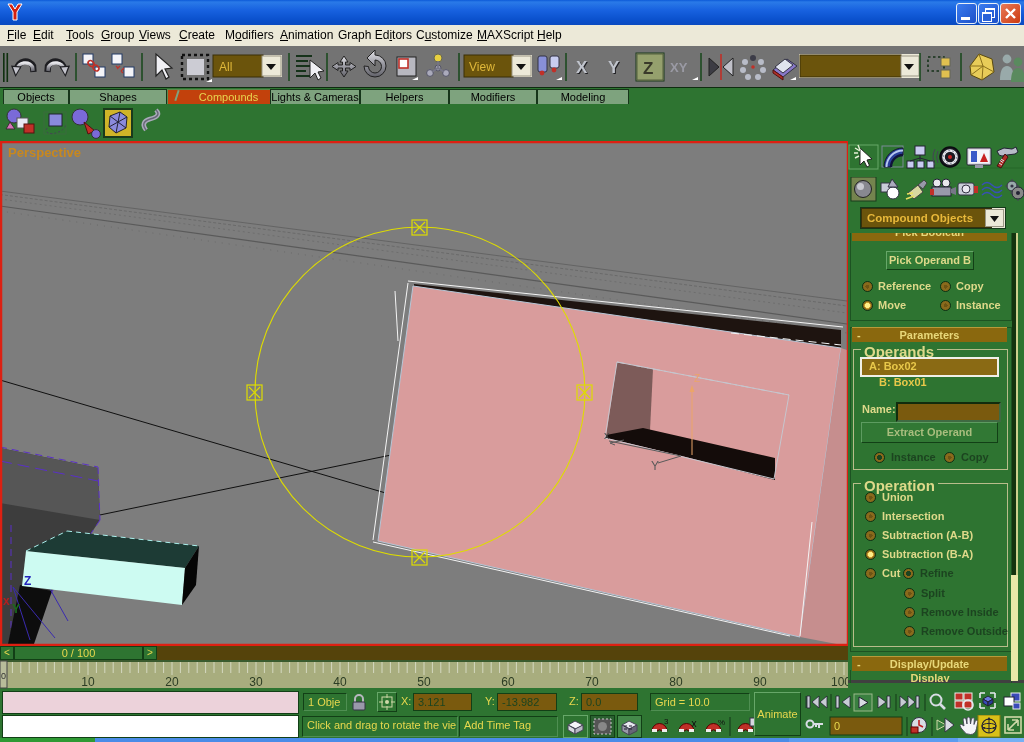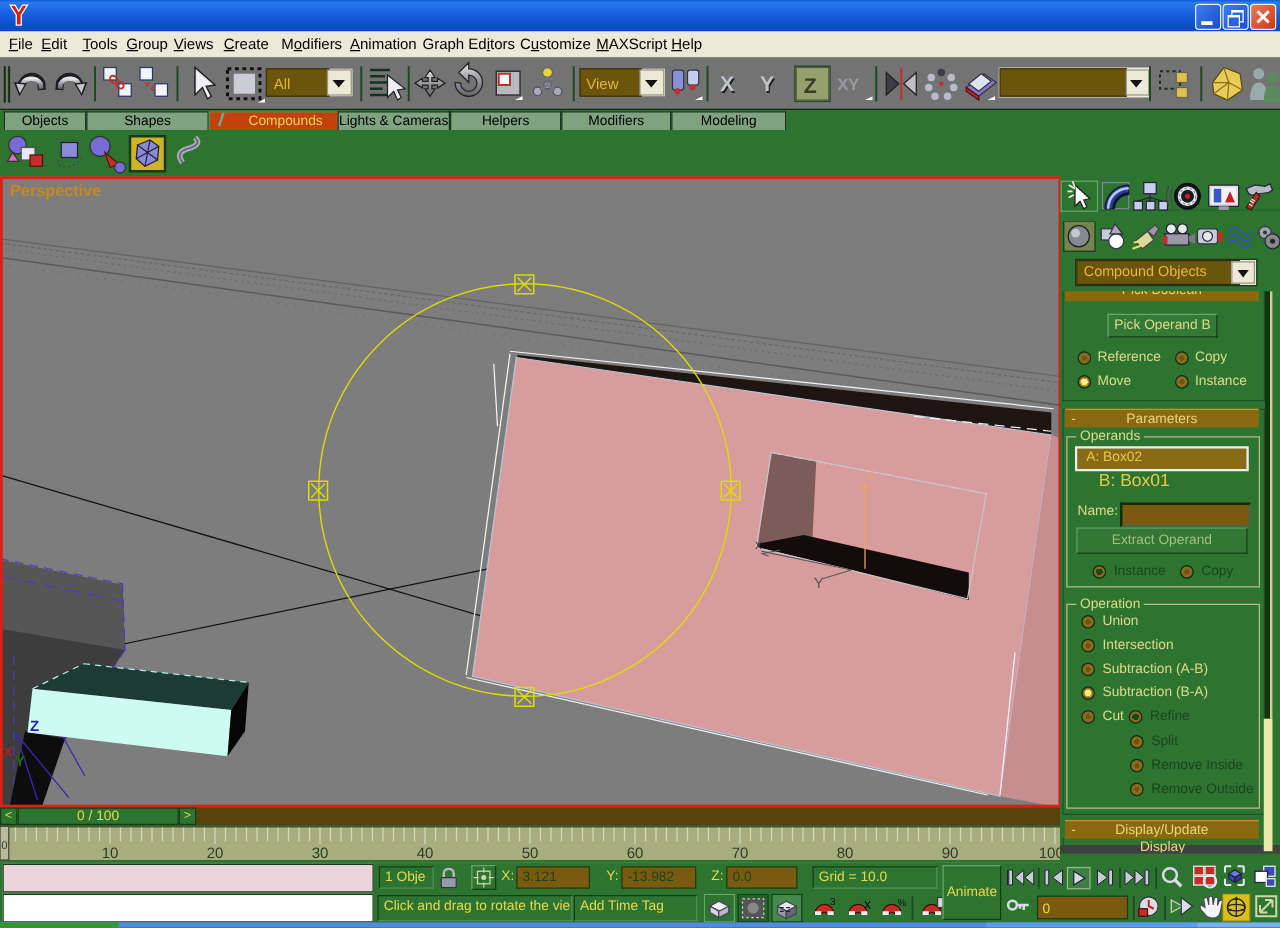--- a/index.html
+++ b/index.html
@@ -23,32 +23,32 @@
     border-bottom:1px solid #0e2c10;box-sizing:border-box;}
   #tabs{left:0;top:88px;width:1024px;height:16px;background:#2e7431;}
   .tab{position:absolute;top:1px;height:14px;background:#7ea37e;color:#000;
     font-size:11px;text-align:center;border:1px solid #16351a;border-bottom:none;line-height:14px;}
   .tabsel{background:#c2410c;color:#e8d44e;}
   #toolbar2{left:0;top:104px;width:1024px;height:37px;background:#2e7431;}
   
   #viewport{left:0;top:141px;width:849px;height:505px;}
   
   #rpanel{left:848px;top:141px;width:176px;height:542px;background:#2e7431;font-size:11px;color:#ded98a;
-    border-bottom:7px solid #404040;box-sizing:border-box;}
+    border-bottom:3px solid #404040;box-sizing:border-box;font-weight:bold;}
   .rad{width:9px;height:9px;border-radius:50%;border:1px solid #0f2f12;
     background:radial-gradient(circle,#6e5414 0 2px,#8a6a1c 2px);}
   .radon{background:radial-gradient(circle,#ffee88 0 2.6px,#c89a2a 2.6px 3.4px,#8a6a1c 3.4px);}
   .raddis{background:radial-gradient(circle,#1c4420 0 2.6px,#8a6a1c 2.6px);}
   .plab{color:#ded98a;font-size:11px;white-space:nowrap;}
   .dlab{color:#1c4420;font-size:11px;white-space:nowrap;}
   .rolhead{background:#8a680e;color:#e8d87a;font-size:11px;text-align:center;line-height:14px;
     border-top:1px solid #b89a3a;}
   .rolmin{position:absolute;left:5px;top:0;}
   .grp{border:1px solid #b9bd8b;}
-  .glab{color:#ded98a;font-size:11px;background:#2e7431;padding:0 3px;text-align:center;}
+  .glab{color:#ded98a;font-size:15px;background:#2e7431;padding:0 3px;text-align:center;}
   
   #sliderrow{left:0;top:646px;width:848px;height:14px;background:#55430b;}
   #ruler{left:0;top:660px;width:848px;height:30px;background:#a8ad7e;}
   #statusbar{left:0;top:690px;width:1024px;height:48px;background:#2e7431;padding-left:40px;}
   #rpanelgap{left:848px;top:683px;width:176px;height:7px;background:#2e7431;}
   #taskbar{left:0;top:738px;width:1024px;height:4px;background:#4a8ce8;}
   .sfield{background:#2e7431;border:1px solid #123f16;border-right-color:#4f8f52;border-bottom-color:#4f8f52;
     box-sizing:border-box;color:#e8d84e;font-size:11px;line-height:16px;padding-left:4px;overflow:hidden;white-space:nowrap;}
   .ofield{background:#7a5a0e;border:1px solid #123f16;box-sizing:border-box;color:#1c4420;
     font-size:11px;line-height:16px;padding-left:4px;overflow:hidden;white-space:nowrap;}
@@ -431,21 +431,21 @@
     <span class="plab abs" style="left:30px;top:158px">Move</span>
   <div class="rad abs" style="left:92px;top:159px"></div>
     <span class="plab abs" style="left:108px;top:158px">Instance</span>
 
   <div class="abs" style="left:2px;top:186px;width:160px;height:323px;border:1px solid #1d5222"></div>
   <div class="rolhead abs" style="left:4px;top:186px;width:155px;height:14px"><span class="rolmin">-</span>Parameters</div>
   <div class="grp abs" style="left:5px;top:208px;width:153px;height:119px"></div>
   <span class="glab abs" style="left:13px;top:202px">Operands</span>
   <div class="abs" style="left:12px;top:216px;width:139px;height:20px;background:#7a5a0e;border:2px solid #f0f0e8;box-sizing:border-box">
     <div style="background:#8a6a14;color:#e8c84a;font-size:11px;padding:1px 0 0 7px;height:15px">A: Box02</div>
-    <div style="color:#e8c84a;font-size:14px;padding:1px 0 0 17px">B: Box01</div>
+    <div style="color:#e8c84a;font-size:11px;padding:1px 0 0 17px">B: Box01</div>
   </div>
   <span class="plab abs" style="left:14px;top:262px">Name:</span>
   <div class="abs" style="left:48px;top:261px;width:101px;height:16px;background:#7a5a0e;border:2px solid #112c0d;border-right-color:#3f6a42;border-bottom-color:#3f6a42"></div>
   <div class="abs" style="left:13px;top:281px;width:137px;height:21px;background:#317834;border:1px solid #5d9c60;border-right-color:#123f16;border-bottom-color:#123f16;box-sizing:border-box;color:#a9bd7e;font-size:11px;text-align:center;line-height:18px">Extract Operand</div>
   <div class="rad raddis abs" style="left:26px;top:311px"></div>
     <span class="dlab abs" style="left:43px;top:310px">Instance</span>
   <div class="rad abs" style="left:96px;top:311px"></div>
     <span class="dlab abs" style="left:113px;top:310px">Copy</span>
 
   <div class="grp abs" style="left:5px;top:342px;width:153px;height:162px"></div>

